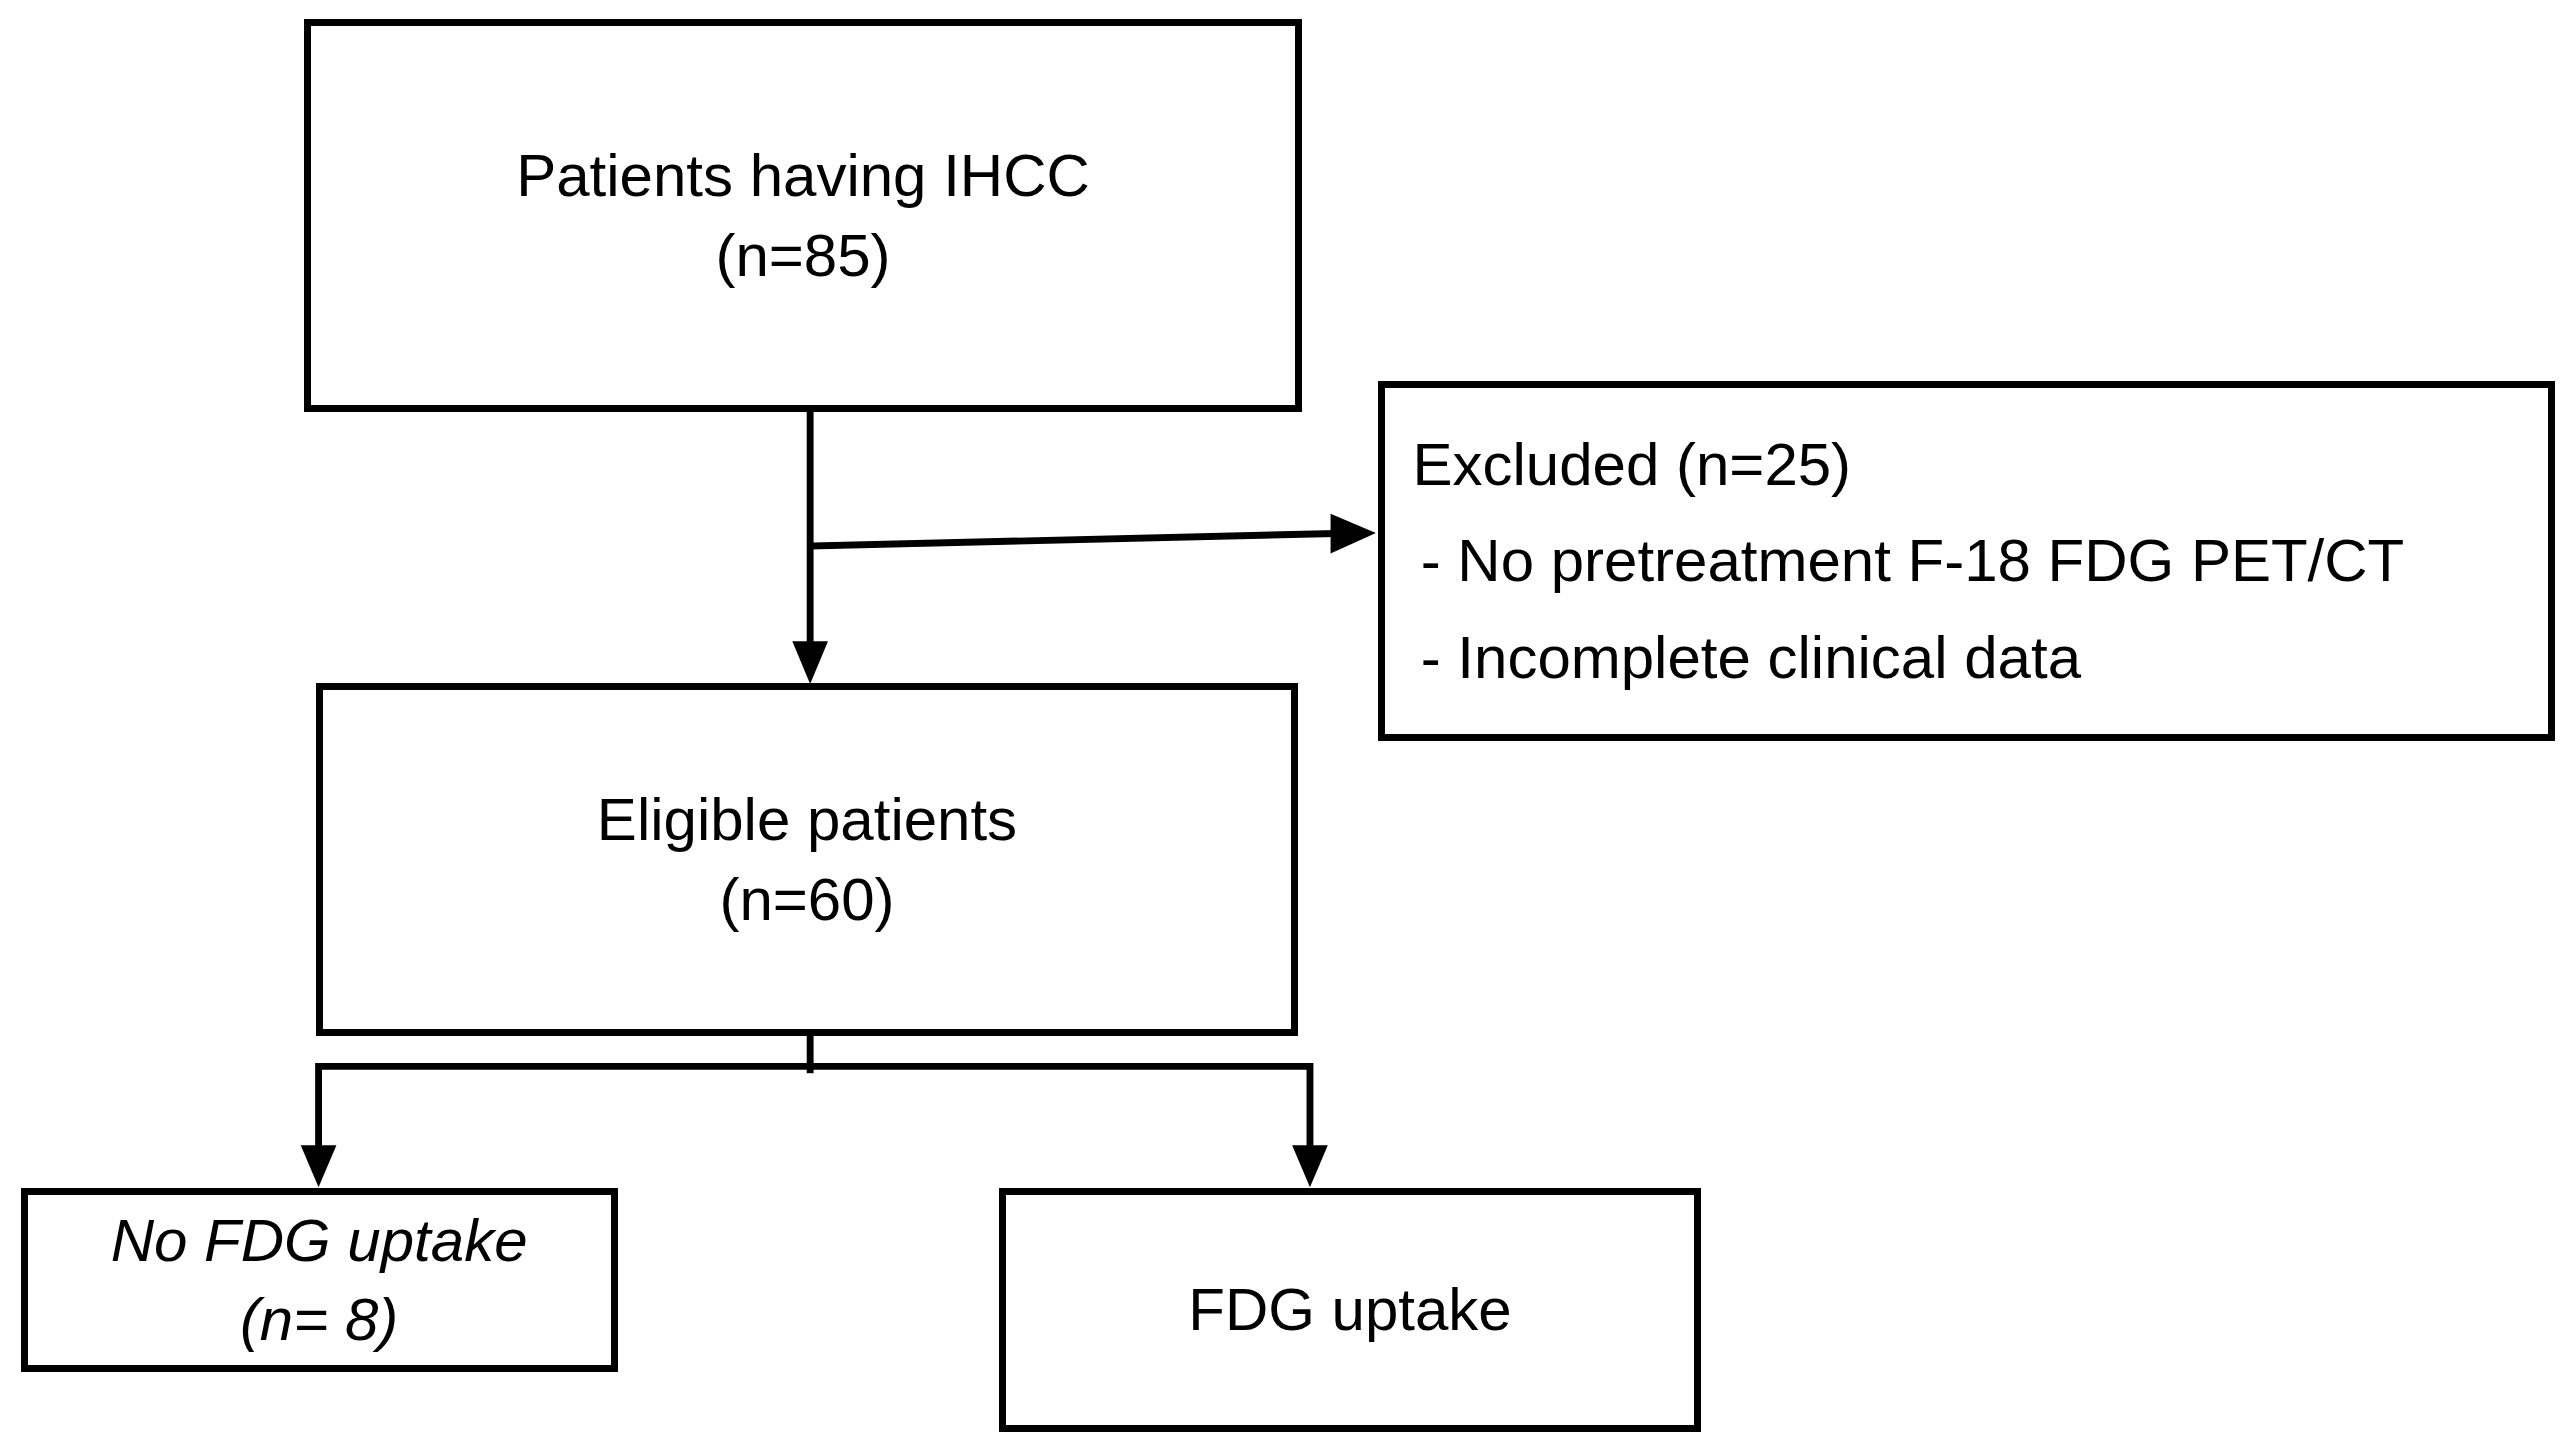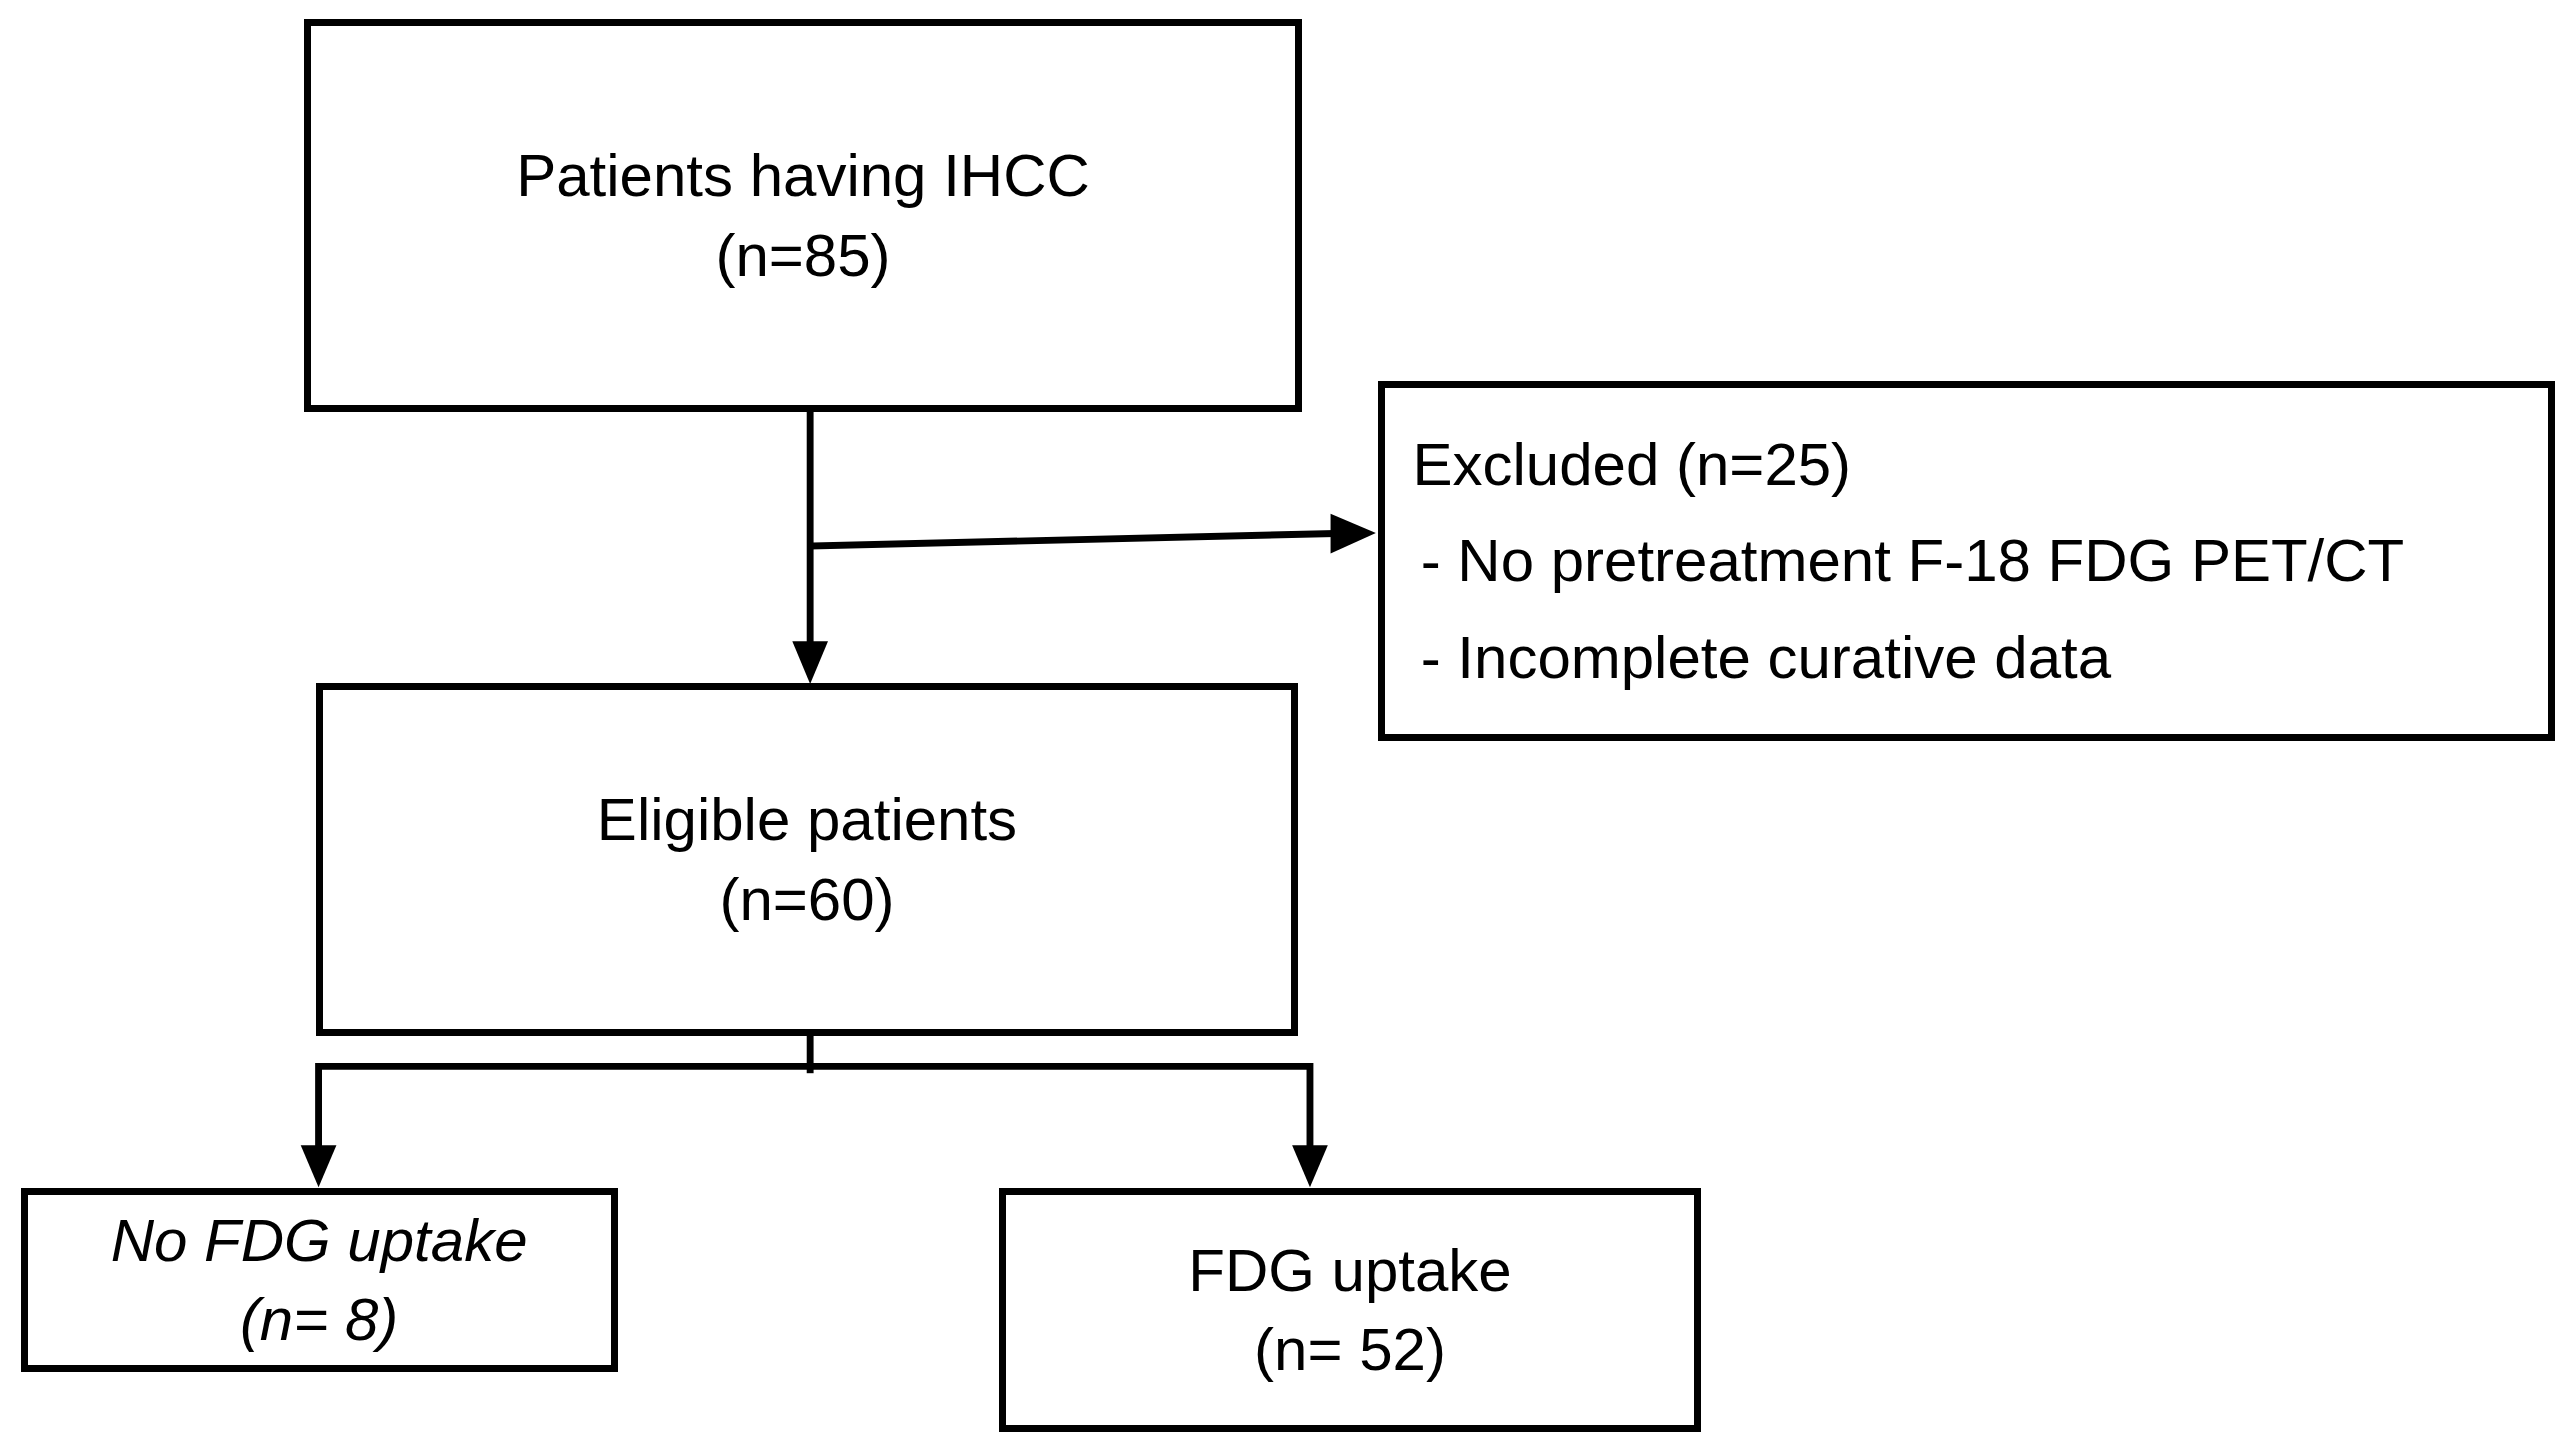--- a/index.html
+++ b/index.html
@@ -83,32 +83,31 @@
   </svg>
 
   <div class="box box-patients">
     <div class="txt-line">Patients having IHCC</div>
     <div class="txt-line">(n=85)</div>
   </div>
 
   <div class="box box-excluded">
     <div class="txt-line excluded-title">Excluded (n=25)</div>
     <div class="txt-line excluded-item">- No pretreatment F-18 FDG PET/CT</div>
-    <div class="txt-line excluded-item">- Incomplete curative data</div>
+    <div class="txt-line excluded-item">- Incomplete clinical data</div>
   </div>
 
   <div class="box box-eligible">
     <div class="txt-line">Eligible patients</div>
     <div class="txt-line">(n=60)</div>
   </div>
 
   <div class="box box-nofdg">
     <div class="txt-line">No FDG uptake</div>
     <div class="txt-line">(n= 8)</div>
   </div>
 
   <div class="box box-fdg">
     <div class="txt-line">FDG uptake</div>
-    <div class="txt-line">(n= 52)</div>
   </div>
 
 </div>
 
 
 </body></html>

